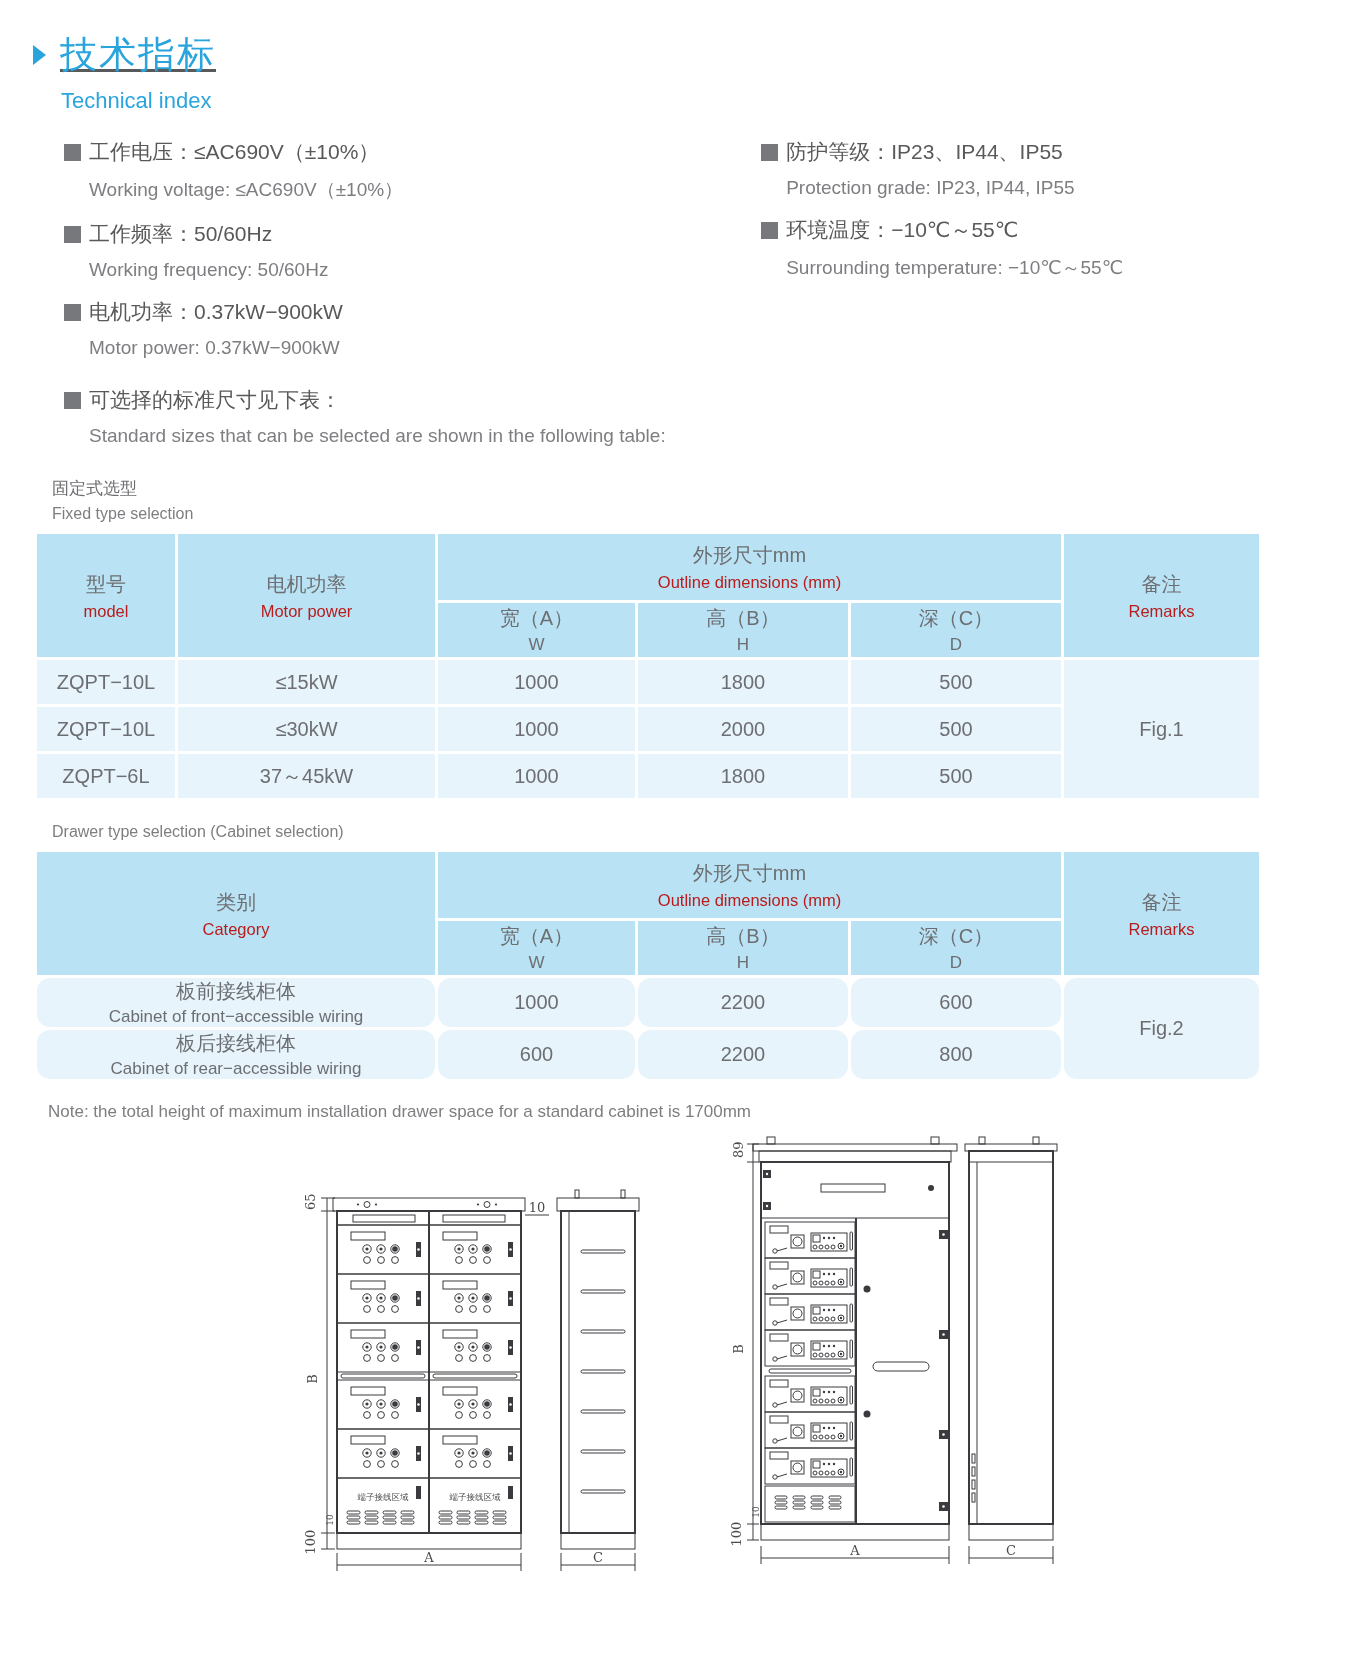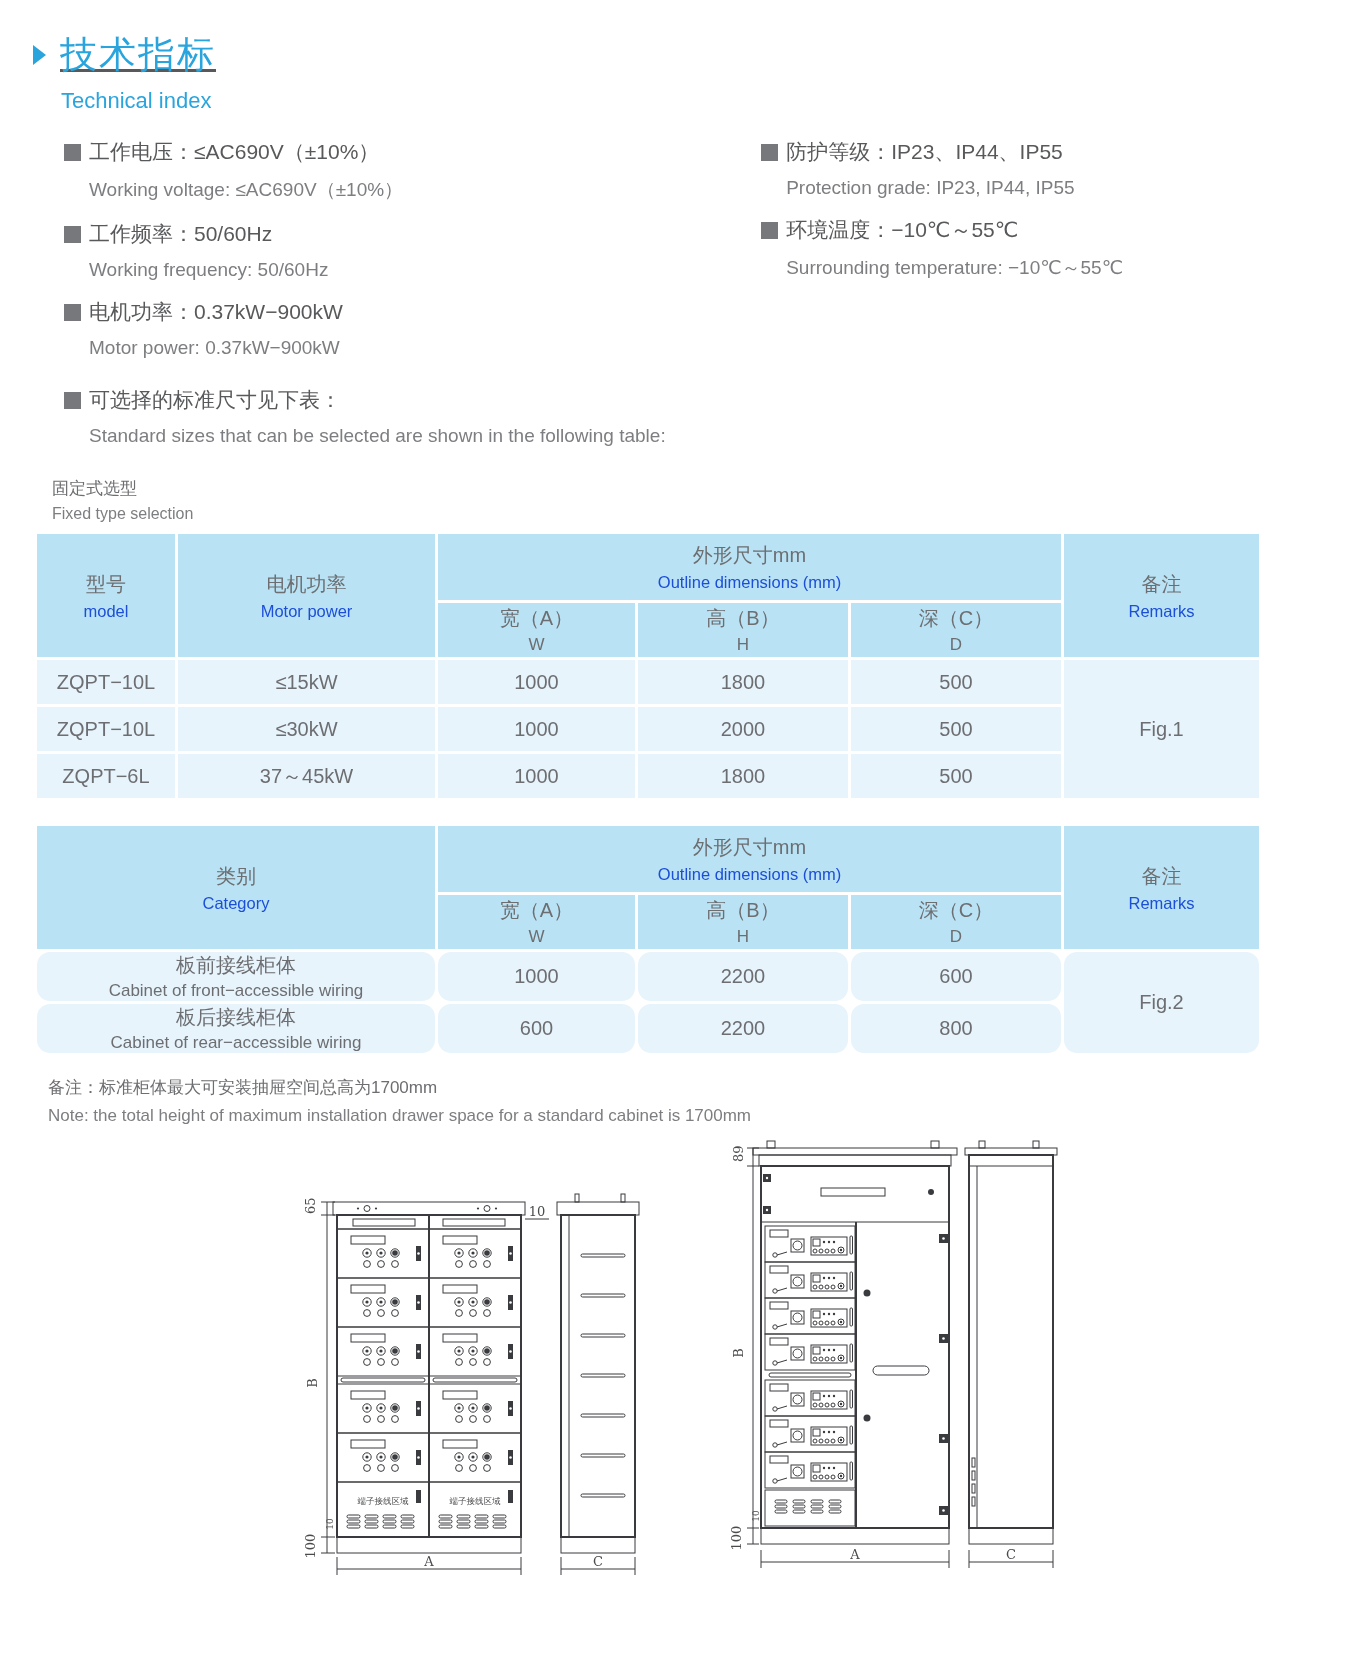--- a/index.html
+++ b/index.html
@@ -41,21 +41,21 @@
   table.spec-table{
     border-collapse:separate;border-spacing:3px;
     width:1228px;margin:8px 0 0 -14px;table-layout:fixed;
   }
   table.spec-table th,table.spec-table td{
     font-weight:normal;text-align:center;vertical-align:middle;
     color:#6d6e71;
   }
   table.spec-table th{background:var(--table_header_bg);font-size:20px;}
   table.spec-table td{background:var(--table_row_bg);font-size:20px;}
-  th .h-en,td .c-en{display:block;font-size:16.5px;margin-top:4px;color:#1d4ed8;}
+  th .h-en,td .c-en{display:block;font-size:16.5px;margin-top:4px;color:#b91c1c;}
   th .sub2{display:block;font-size:17px;margin-top:3px;}
   tr.hdr-group th{height:66px;}
   tr.hdr-sub th{height:54px;margin-top:43px;}
   tr.data-row td{height:44px;}
   tr.data-row-2l td{height:48px;border-radius:13px;}
   td .c2{display:block;font-size:17px;margin-top:2px;}
   
   .note{margin-top:20px;margin-left:0;}
   .note .n-zh{font-size:17px;color:#6d6e71;}
   .note .n-en{font-size:17px;color:var(--text_gray);margin-top:7px;}
@@ -181,20 +181,21 @@
         <td>1000</td>
         <td>1800</td>
         <td>500</td>
       </tr>
     </tbody>
       </table>
   </section>
 
   <section style="margin-top:22px;">
     <div class="tbl-title">
+      <div class="t-en">Drawer type selection (Cabinet selection)</div>
     </div>
     <table class="spec-table">
       <colgroup>
           <col style="width:398px">
           <col style="width:197px">
           <col style="width:210px">
           <col style="width:210px">
           <col style="width:195px">
         </colgroup>
       <tbody>
@@ -219,21 +220,20 @@
         <td><span>板后接线柜体</span><span class="c2">Cabinet of rear−accessible wiring</span></td>
         <td>600</td>
         <td>2200</td>
         <td>800</td>
       </tr>
     </tbody>
       </table>
   </section>
 
   <div class="note">
-    <div class="n-zh">备注：标准柜体最大可安装抽屉空间总高为1700mm</div>
     <div class="n-en">Note: the total height of maximum installation drawer space for a standard cabinet is 1700mm</div>
   </div>
 
   <section class="figures">
 
     <figure>
       <svg class="fig-svg" width="356" height="392" viewBox="0 0 356 392">
         <defs>
           <g id="f1d">
             <rect class="ln" x="0" y="0" width="92" height="49"></rect>

